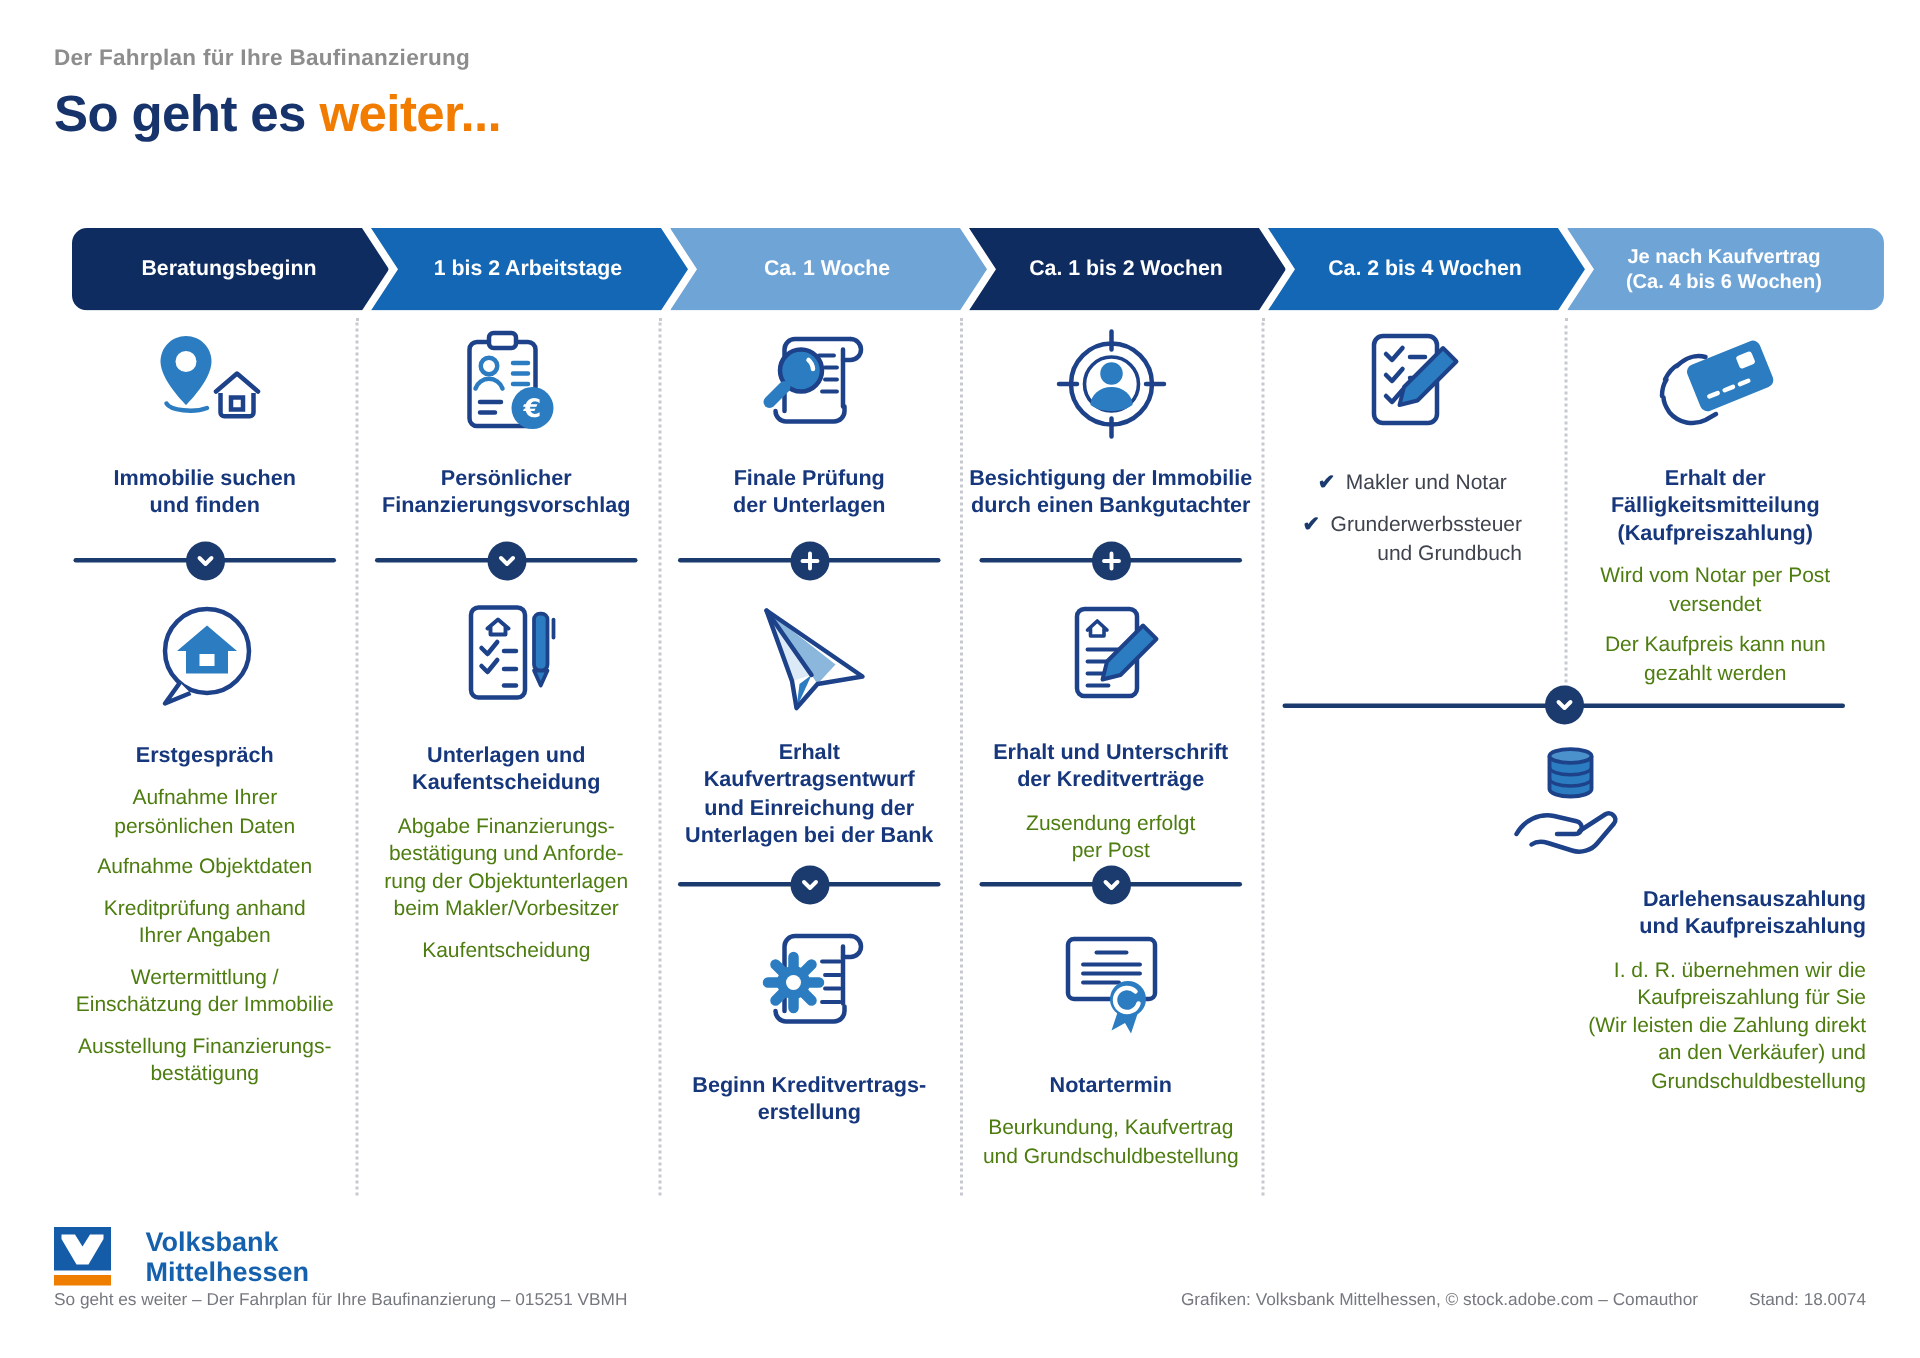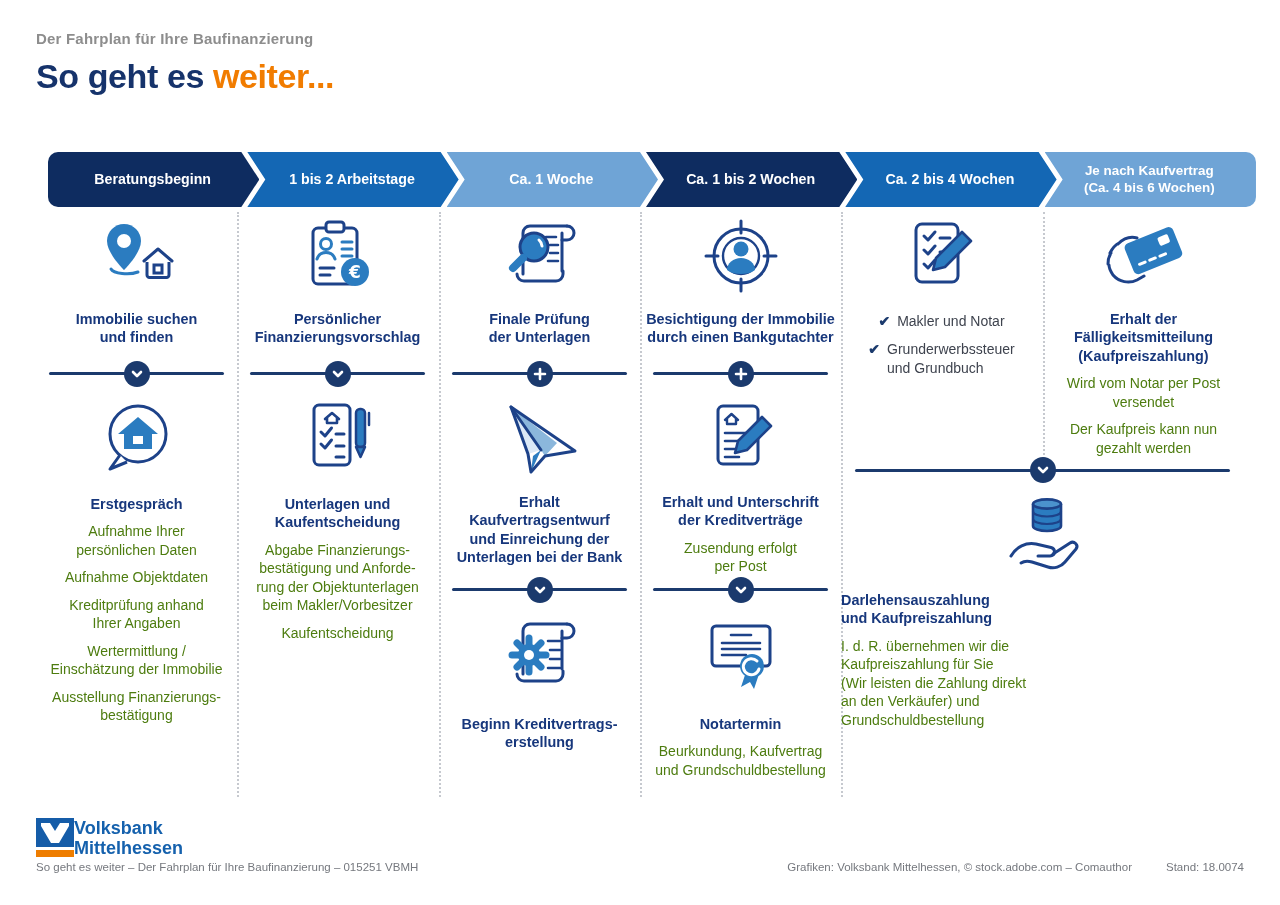--- a/index.html
+++ b/index.html
@@ -40,27 +40,27 @@
   .divider .dline{position:absolute;left:0;right:0;top:50%;height:3px;margin-top:-1.5px;
                   background:#1b3a6d;border-radius:2px;}
   .divider .dcircle{position:absolute;left:50%;top:50%;transform:translate(-50%,-50%);
                   width:26px;height:26px;border-radius:50%;background:#1b3a6d;
                   display:flex;align-items:center;justify-content:center;}
   .divider.tight{margin-top:0;}
   
   .check-row{display:flex;justify-content:center;align-items:flex-start;gap:7px;margin-top:10px;
              font-size:14px;line-height:1.32;color:#3e434e;}
   .check-glyph{color:#1b3a6d;font-weight:bold;font-size:14px;}
-  .check-text{white-space:pre-line;text-align:left;}
-  
-  .payout{position:absolute;left:805px;top:247px;width:403px;text-align:left;}
+  .check-text{white-space:pre-line;text-align:right;}
+  
+  .payout{position:absolute;left:805px;top:247px;width:403px;text-align:right;}
   .payout .divider{margin:0 14px;}
   .payout .icon-slot{height:100px;}
   
-  .brand{position:absolute;left:36px;top:818px;display:flex;gap:0;align-items:flex-start;}
+  .brand{position:absolute;left:36px;top:818px;display:flex;gap:23px;align-items:flex-start;}
   .brand-text{font-size:18px;font-weight:800;color:#1561ad;line-height:1.1;margin-top:1px;}
   .foot-left{position:absolute;left:36px;top:861px;font-size:11.5px;color:#75787e;}
   .foot-right{position:absolute;right:36px;top:861px;font-size:11.5px;color:#75787e;display:flex;gap:34px;}
   svg{display:block;}
 </style>
 </head>
 <body>
 
 <div class="page">
 

